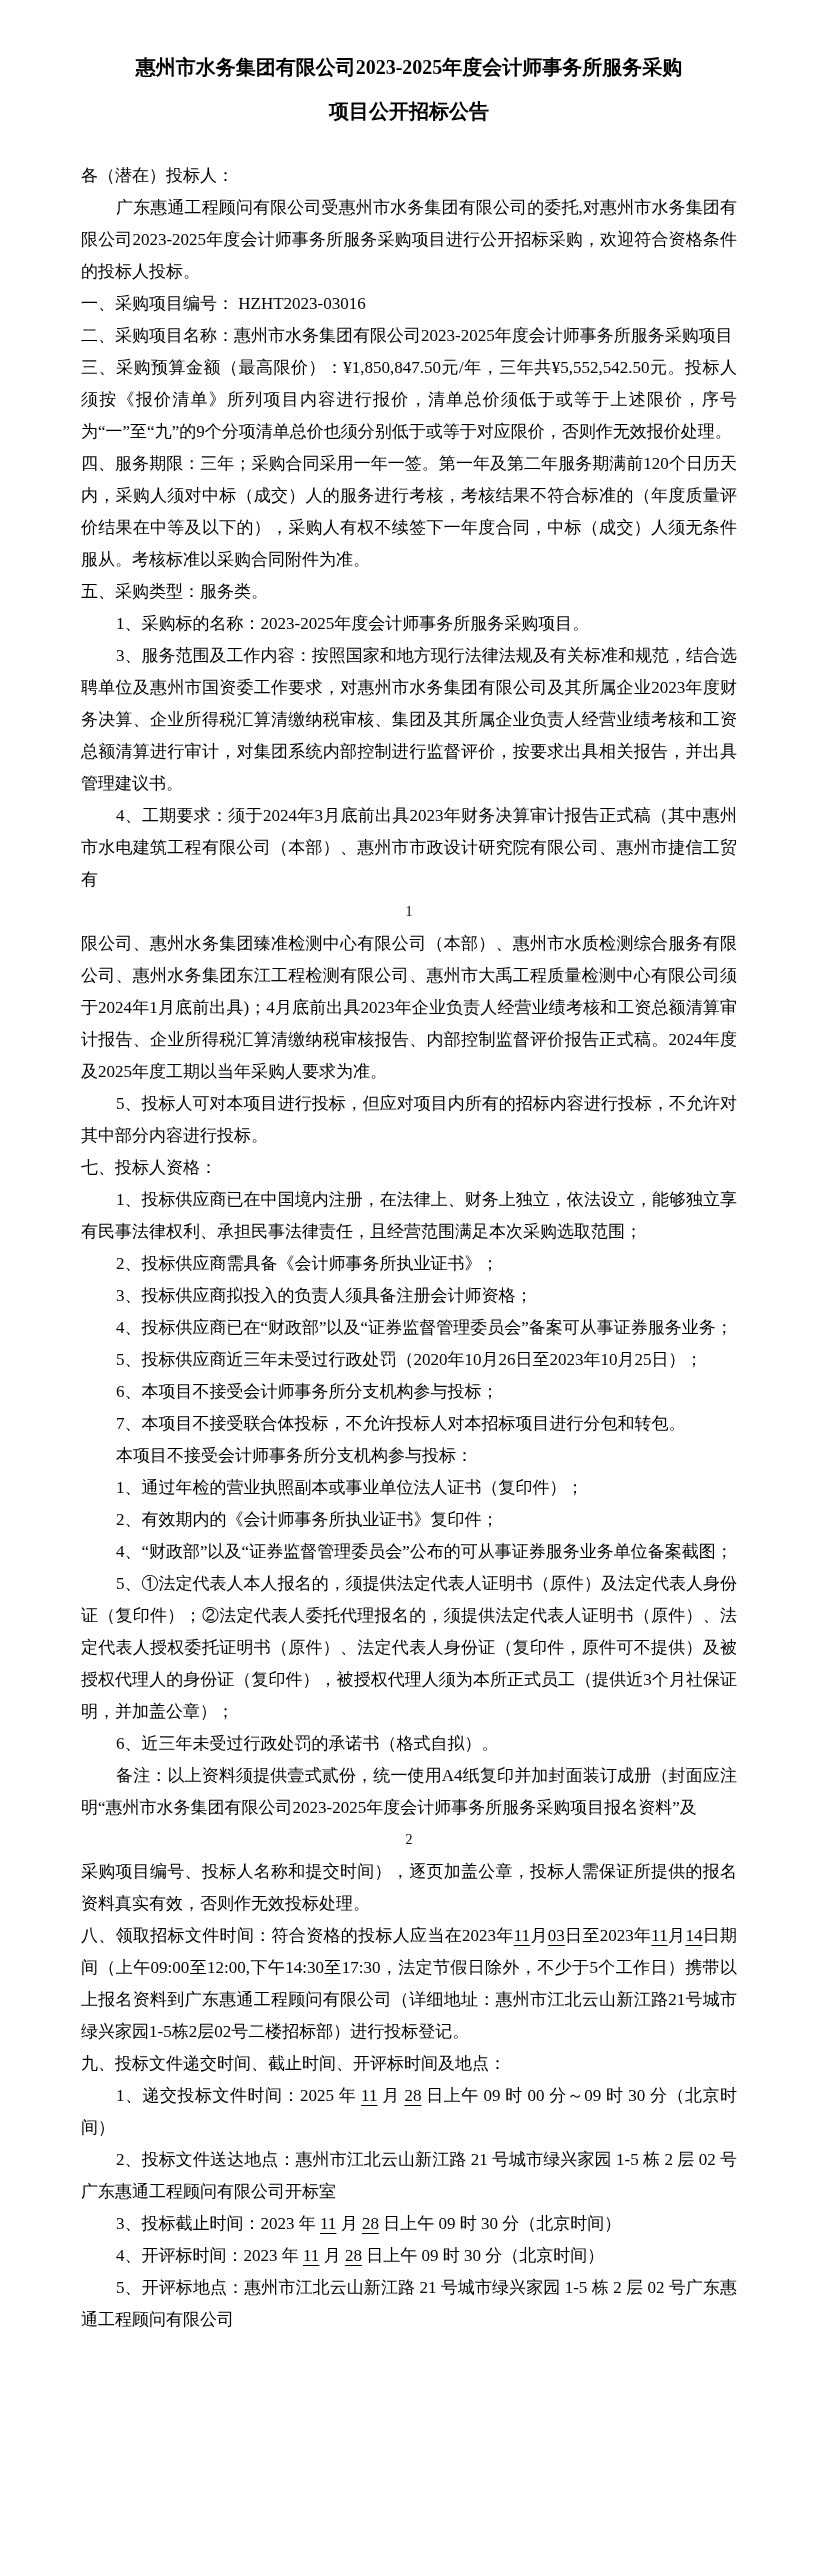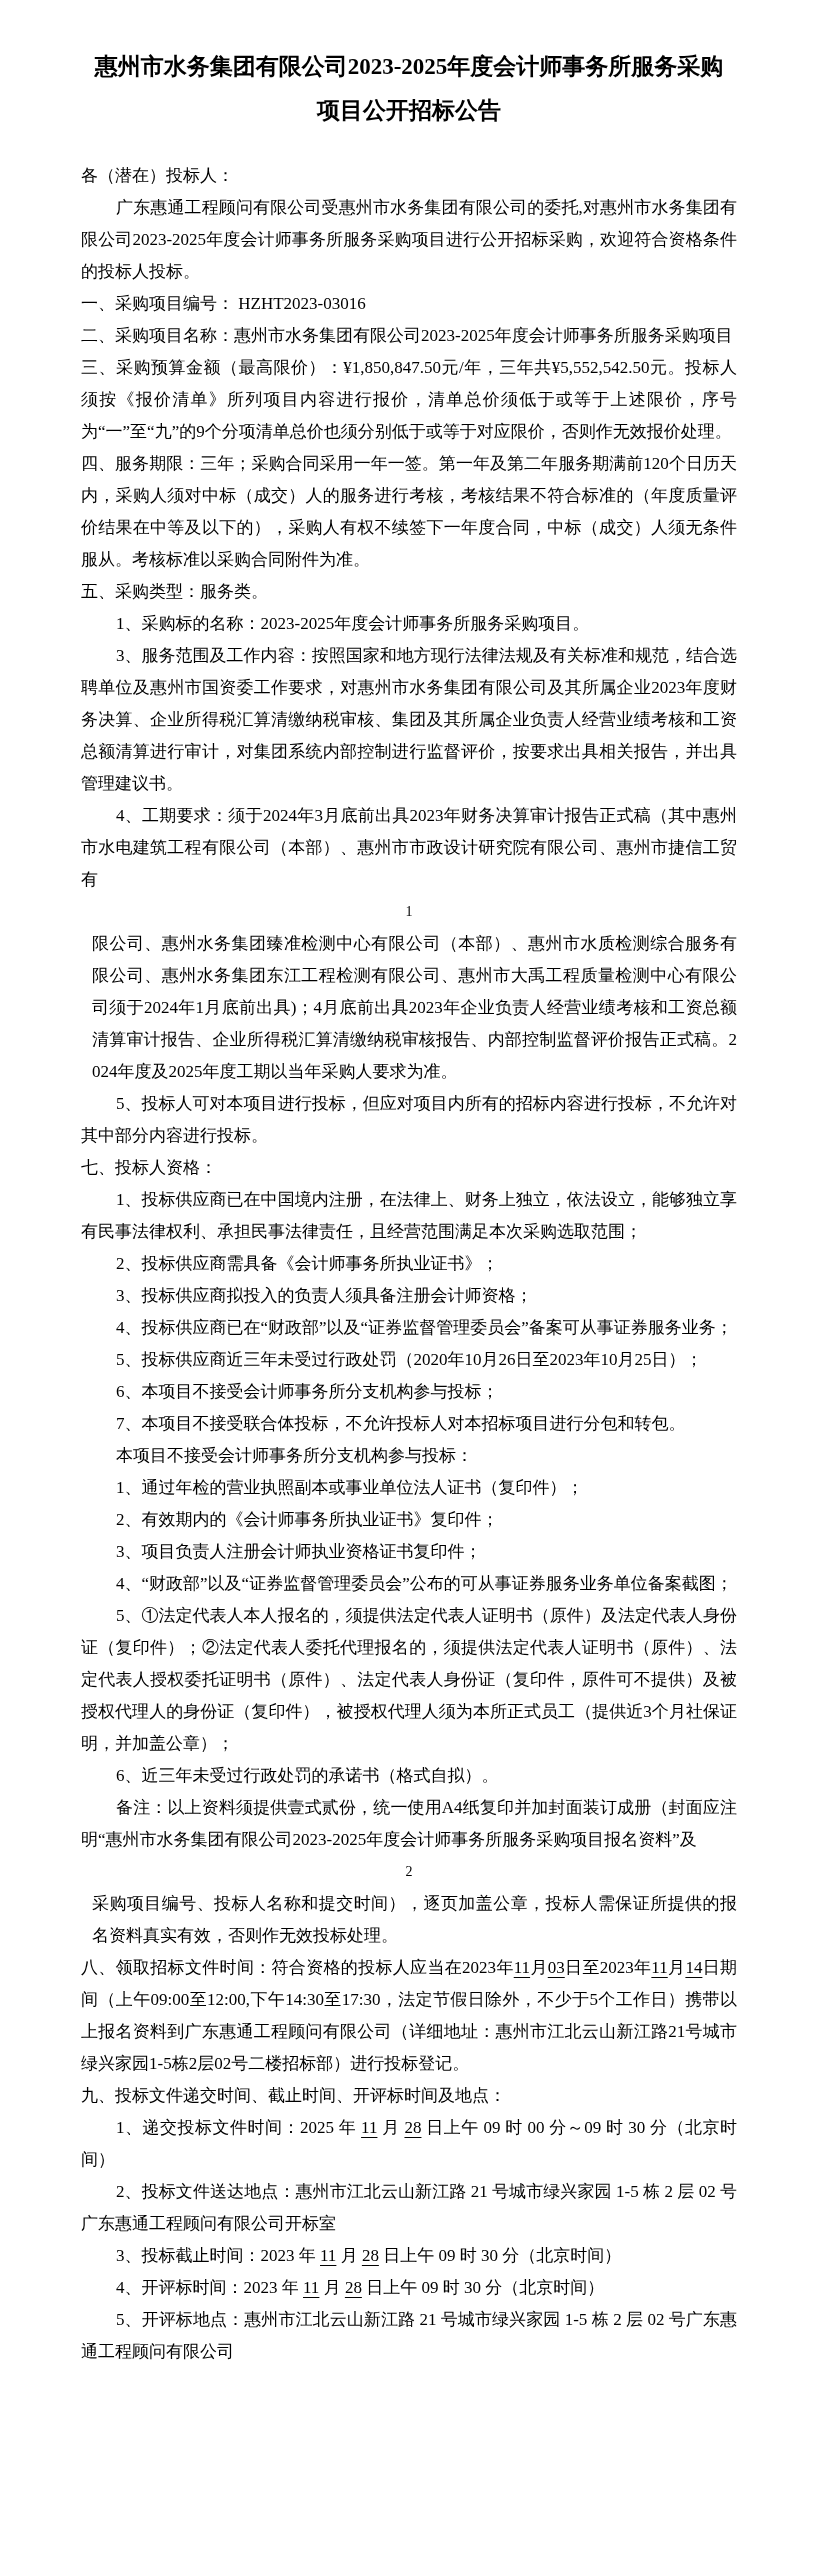--- a/index.html
+++ b/index.html
@@ -13,34 +13,34 @@
   }
   .sheet{
     box-sizing:border-box;
     width:818px;
     min-height:3157px;
     padding:45px 81px 20.6px 81px;
   }
   .doc-title{
     text-align:center;
     font-weight:bold;
-    font-size:23px;
+    font-size:20px;
     line-height:44px;
     margin-bottom:27px;
   }
   .para{
     font-size:17px;
     line-height:32px;
     text-align:justify;
     text-justify:inter-ideograph;
     word-break:break-all;
   }
   .para.h{text-indent:0;}
   .para.p{text-indent:35px;}
-  .para.pcont{text-indent:0;margin-left:11px;}
+  .para.pcont{text-indent:0;}
   .para.pagenum{
     text-align:center;
     font-size:14px;
     line-height:32px;
     text-indent:0;
     word-break:normal;
   }
   .u{text-decoration:underline;text-underline-offset:3.6px;}
 </style>
 </head>
@@ -69,21 +69,20 @@
       <div class="para p"><span>1、投标供应商已在中国境内注册，在法律上、财务上独立，依法设立，能够独立享有民事法律权利、承担民事法律责任，且经营范围满足本次采购选取范围；</span></div>
       <div class="para p"><span>2、投标供应商需具备《会计师事务所执业证书》；</span></div>
       <div class="para p"><span>3、投标供应商拟投入的负责人须具备注册会计师资格；</span></div>
       <div class="para p"><span>4、投标供应商已在“财政部”以及“证券监督管理委员会”备案可从事证券服务业务；</span></div>
       <div class="para p"><span>5、投标供应商近三年未受过行政处罚（2020年10月26日至2023年10月25日）；</span></div>
       <div class="para p"><span>6、本项目不接受会计师事务所分支机构参与投标；</span></div>
       <div class="para p"><span>7、本项目不接受联合体投标，不允许投标人对本招标项目进行分包和转包。</span></div>
       <div class="para p"><span>本项目不接受会计师事务所分支机构参与投标：</span></div>
       <div class="para p"><span>1、通过年检的营业执照副本或事业单位法人证书（复印件）；</span></div>
       <div class="para p"><span>2、有效期内的《会计师事务所执业证书》复印件；</span></div>
-      <div class="para p"><span>3、项目负责人注册会计师执业资格证书复印件；</span></div>
       <div class="para p"><span>4、“财政部”以及“证券监督管理委员会”公布的可从事证券服务业务单位备案截图；</span></div>
       <div class="para p"><span>5、①法定代表人本人报名的，须提供法定代表人证明书（原件）及法定代表人身份证（复印件）；②法定代表人委托代理报名的，须提供法定代表人证明书（原件）、法定代表人授权委托证明书（原件）、法定代表人身份证（复印件，原件可不提供）及被授权代理人的身份证（复印件），被授权代理人须为本所正式员工（提供近3个月社保证明，并加盖公章）；</span></div>
       <div class="para p"><span>6、近三年未受过行政处罚的承诺书（格式自拟）。</span></div>
       <div class="para p"><span>备注：以上资料须提供壹式贰份，统一使用A4纸复印并加封面装订成册（封面应注明“惠州市水务集团有限公司2023-2025年度会计师事务所服务采购项目报名资料”及</span></div>
       <div class="para pagenum"><span>2</span></div>
       <div class="para pcont"><span>采购项目编号、投标人名称和提交时间），逐页加盖公章，投标人需保证所提供的报名资料真实有效，否则作无效投标处理。</span></div>
       <div class="para h"><span>八、领取招标文件时间：符合资格的投标人应当在2023年</span><span class="u">11</span><span>月</span><span class="u">03</span><span>日至2023年</span><span class="u">11</span><span>月</span><span class="u">14</span><span>日期间（上午09:00至12:00,下午14:30至17:30，法定节假日除外，不少于5个工作日）携带以上报名资料到广东惠通工程顾问有限公司（详细地址：惠州市江北云山新江路21号城市绿兴家园1-5栋2层02号二楼招标部）进行投标登记。</span></div>
       <div class="para h"><span>九、投标文件递交时间、截止时间、开评标时间及地点：</span></div>
       <div class="para p"><span>1、递交投标文件时间：2025 年 </span><span class="u">11</span><span> 月 </span><span class="u">28</span><span> 日上午 09 时 00 分～09 时 30 分（北京时间）</span></div>
       <div class="para p"><span>2、投标文件送达地点：惠州市江北云山新江路 21 号城市绿兴家园 1-5 栋 2 层 02 号广东惠通工程顾问有限公司开标室</span></div>

